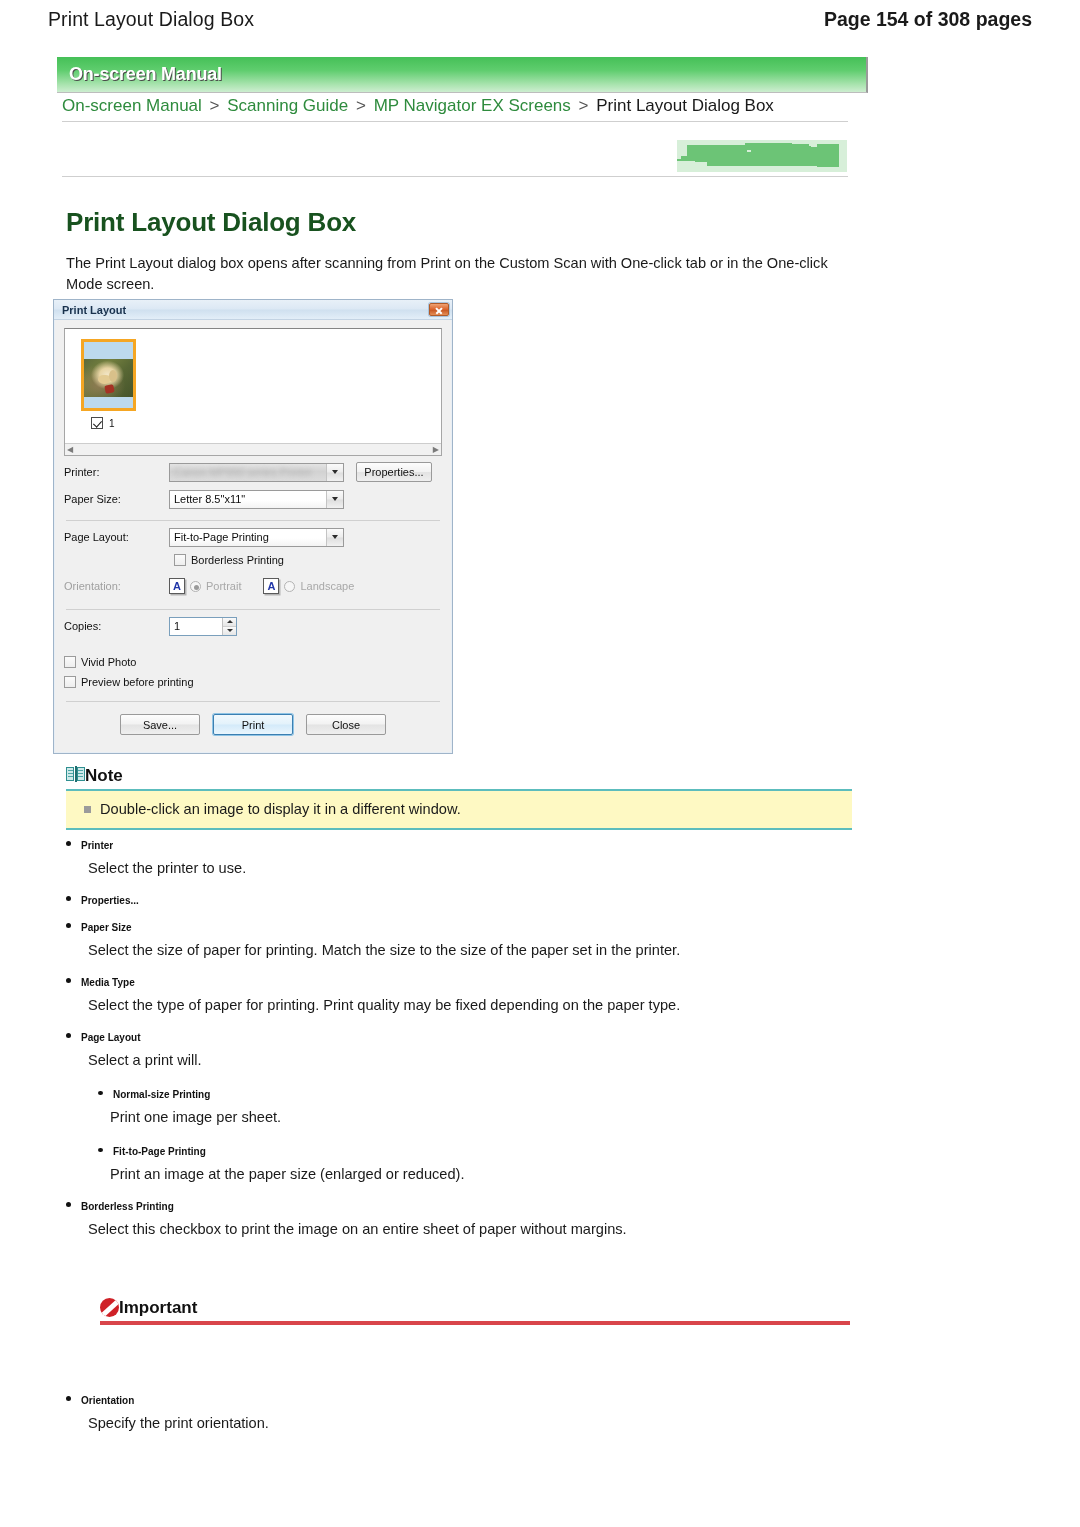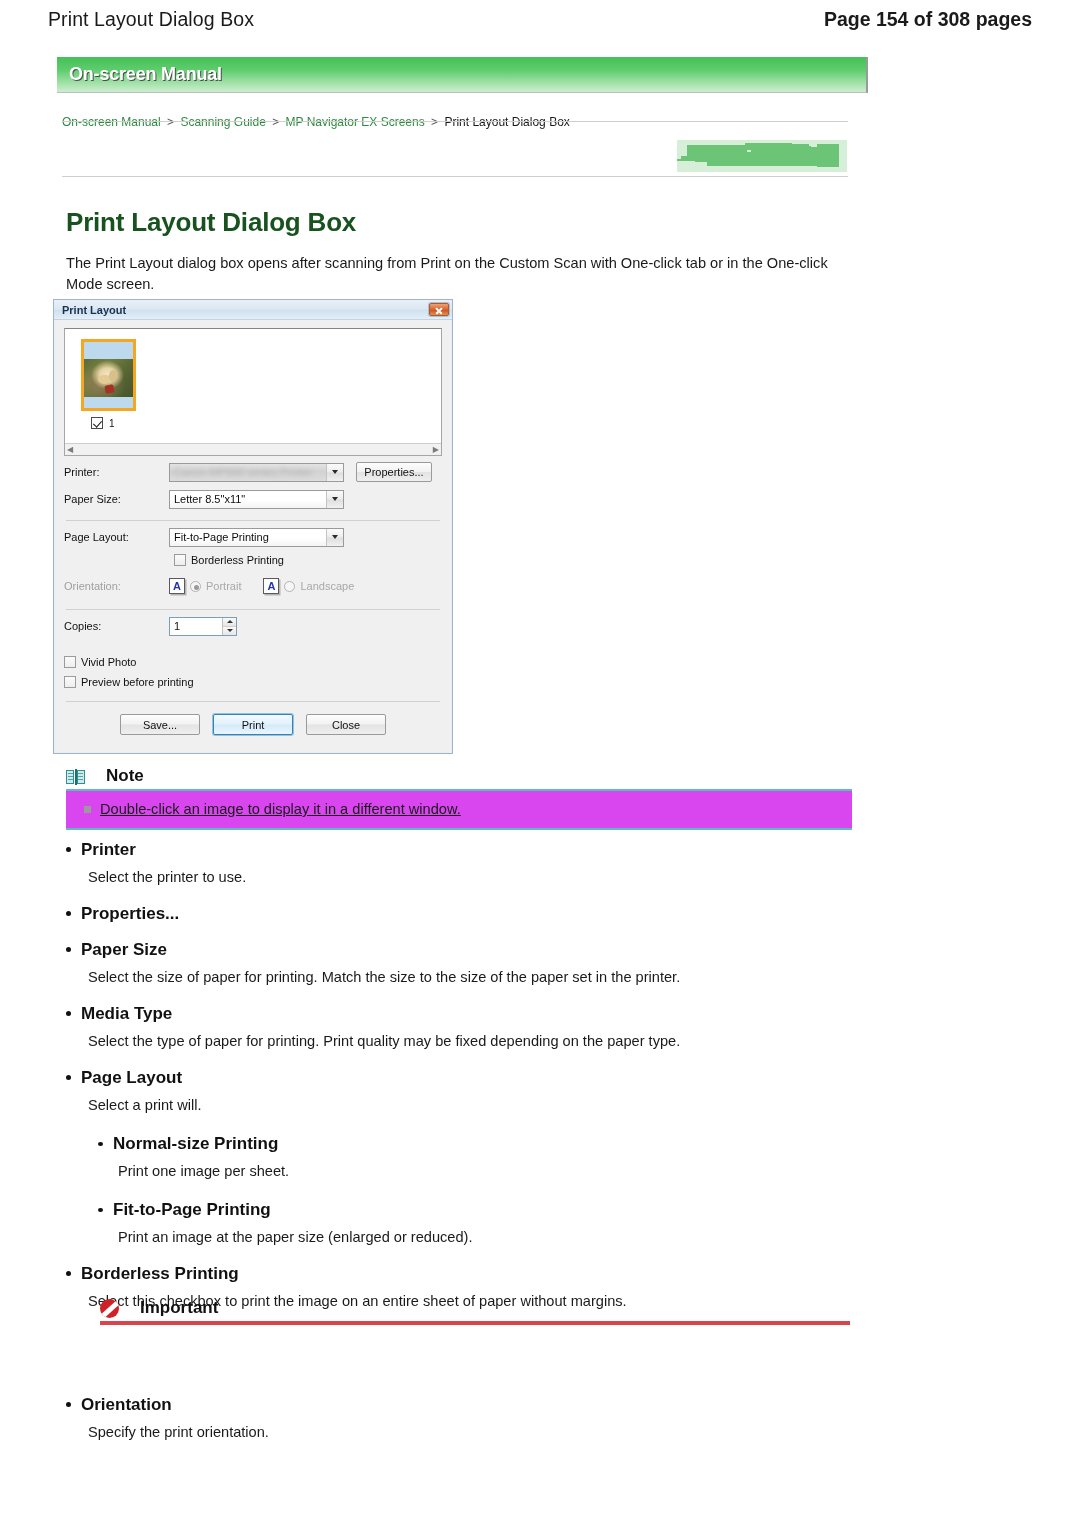--- a/index.html
+++ b/index.html
@@ -52,23 +52,23 @@
     font-weight: bold;
     color: #ffffff;
     text-shadow: 1px 1px 0 #4a4a4a;
     margin-left: 12px;
     letter-spacing: -0.2px;
   }
 
   
   .breadcrumb {
     position: absolute;
-    left: 62px; top: 113px;
+    left: 62px; top: 97px;
     width: 800px;
-    font-size: 12px;
+    font-size: 17px;
     line-height: 18px;
     white-space: nowrap;
   }
   .breadcrumb .crumb-link { color: #2e8b3d; }
   .breadcrumb .crumb-sep { color: #555; margin: 0 3px; }
   .breadcrumb .crumb-current { color: #1a1a1a; }
 
   .rule-under-crumb {
     position: absolute;
     left: 62px; top: 121px;
@@ -406,21 +406,21 @@
     display: flex;
     justify-content: center;
     gap: 13px;
     margin-top: 12px;
   }
   .dlg-buttons .btn { min-width: 80px; height: 21px; }
 
   
   .note-block { position: absolute; left: 66px; top: 766px; width: 786px; }
   .callout-head {
-    display: flex; align-items: flex-end; gap: 21px;
+    display: flex; gap: 0;
     font-size: 17px; font-weight: bold; color: #111;
     padding-bottom: 3px;
   }
   .book-icon {
     width: 19px; height: 17px;
     position: relative;
     flex: 0 0 19px;
   }
   .book-icon .pg {
     position: absolute; top: 1px; width: 8px; height: 14px;
@@ -433,49 +433,48 @@
     position: absolute; left: 8.5px; top: 0; width: 2px; height: 16px;
     background: #1f6f70;
   }
   .book-icon .ln {
     position: absolute; height: 1px; background: #4fa6a7;
   }
   .note-rule-top { height: 2px; background: #5cbdbd; }
   .note-rule-bot { height: 2px; background: #5cbdbd; }
   .note-body {
     padding: 8px 0 8px 18px;
-    background: #d946ef;
-    text-decoration: underline;
+    background: #fef9c3;
   }
   .sq-item {
     display: flex; gap: 9px; align-items: flex-start;
     font-size: 14.6px; line-height: 21px; color: #1a1a1a;
   }
   .sq-bullet {
     width: 7px; height: 7px; background: #9b9b9b;
     flex: 0 0 7px; margin-top: 7px;
   }
 
   
   .deflist { position: absolute; left: 66px; top: 840px; width: 790px; }
   .def-term {
     display: flex; align-items: baseline; gap: 10px;
-    font-size: 17px; font-weight: bold; color: #111;
+    font-size: 10px; font-weight: bold; color: #111;
     margin-top: 16px;
   }
   .def-term:first-child { margin-top: 0; }
   .dot { width: 5px; height: 5px; border-radius: 50%; background: #111; flex: 0 0 5px; position: relative; top: -3px; }
   .def-desc {
     font-size: 14.6px; line-height: 21px; color: #1a1a1a;
     margin: 7px 0 0 22px;
   }
   .sub-group { margin-left: 32px; }
   .sub-group .def-term { margin-top: 18px; }
   .sub-group .dot { width: 4.5px; height: 4.5px; }
-  .sub-group .def-desc { margin-left: 20px; }
+  .sub-group .def-desc { margin-left: 12px; }
 
   
   .important-block { position: absolute; left: 100px; top: 1298px; width: 750px; }
   .no-icon {
     width: 19px; height: 19px; flex: 0 0 19px;
     border-radius: 50%;
     background: #cf2127;
     position: relative;
     overflow: hidden;
   }

